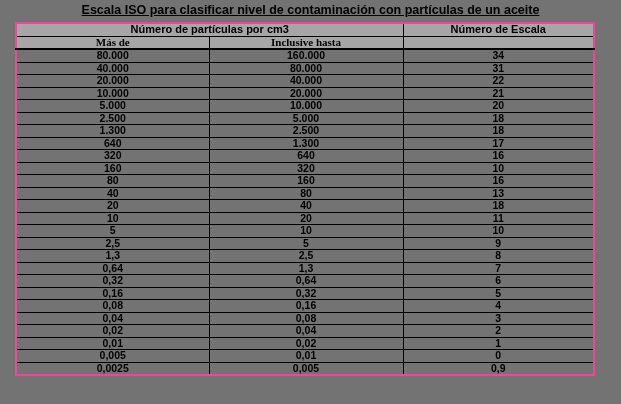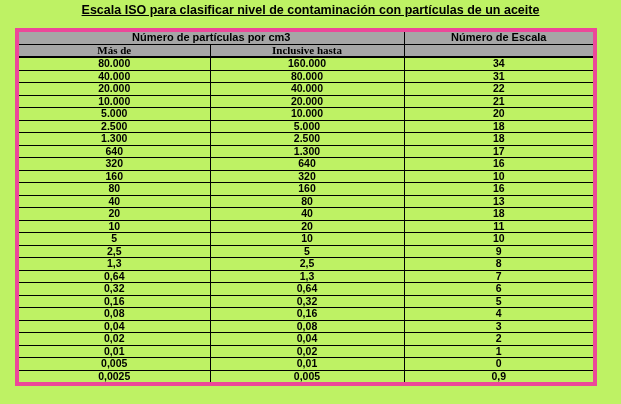--- a/index.html
+++ b/index.html
@@ -7,41 +7,41 @@
     padding: 0;
     background: #ffffff;
     width: 621px;
     height: 404px;
     overflow: hidden;
     font-family: "Liberation Sans", sans-serif;
   }
   .page {
     width: 621px;
     height: 404px;
-    background: #bef264;
+    background: #737373;
     box-sizing: border-box;
   }
   .doc-title {
     padding-top: 3px;
     text-align: center;
     font-size: 12.5px;
     font-weight: bold;
     color: #000000;
     text-decoration: underline;
     height: 14px;
     line-height: 14px;
     white-space: nowrap;
   }
   table.iso-table {
     border-collapse: collapse;
     table-layout: fixed;
     margin-left: 15px;
-    margin-top: 11px;
+    margin-top: 5px;
     width: 578px;
-    border: 4px solid #ec4899;
+    border: 2px solid #ec4899;
   }
   table.iso-table th,
   table.iso-table td {
     border: 1px solid #000000;
     font-size: 10.5px;
     font-weight: bold;
     color: #000000;
     text-align: center;
     vertical-align: middle;
     padding: 0;

